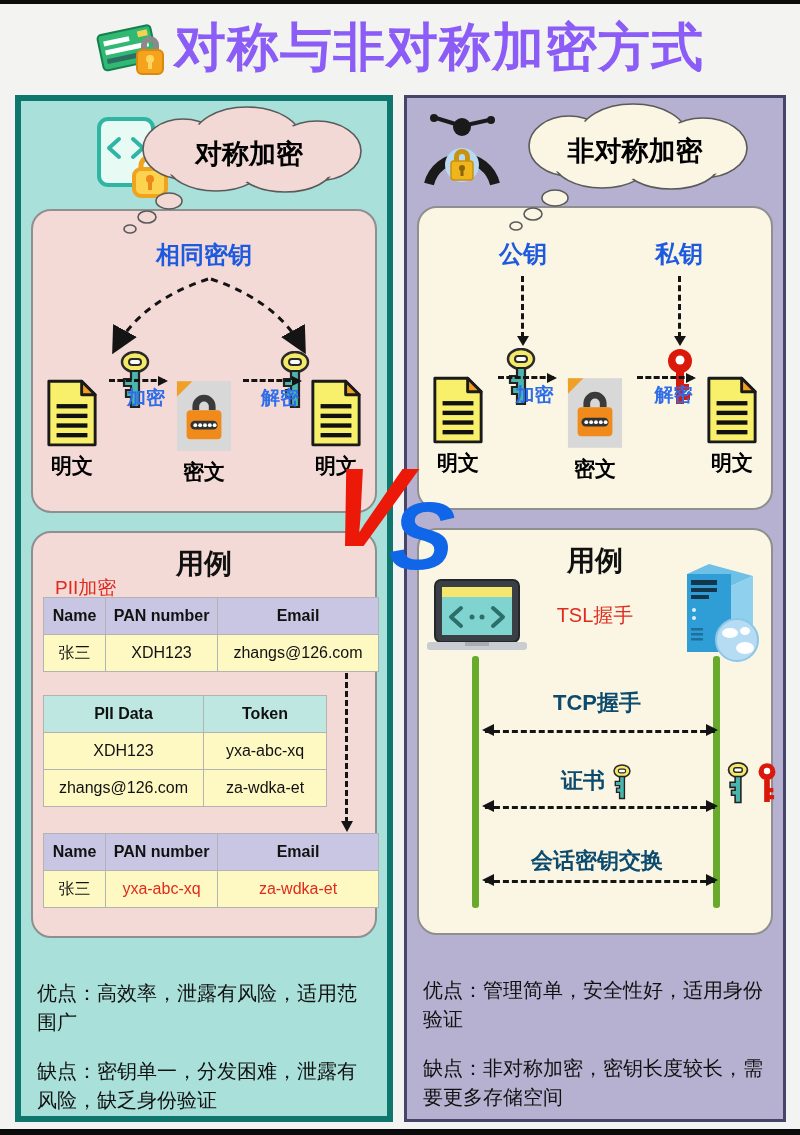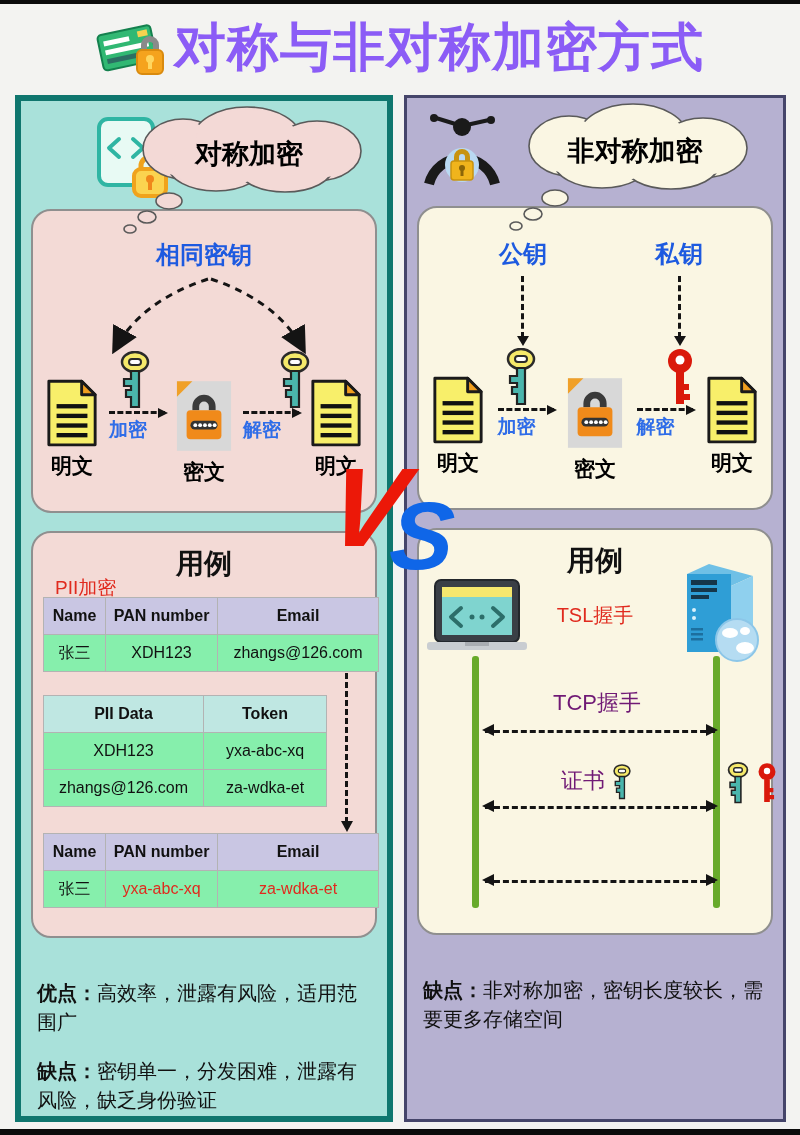--- a/index.html
+++ b/index.html
@@ -38,66 +38,66 @@
   .vdash.priv{left:259px;}
   .vdash::after{content:"";position:absolute;left:-7.5px;bottom:-8px;border-top:10px solid #141414;
                 border-left:6px solid transparent;border-right:6px solid transparent;}
   .keyspot{position:absolute;}
   .kl1{left:84px;top:140px;}
   .kl2{left:244px;top:140px;}
 
   .flow{position:absolute;left:12px;right:12px;top:168px;display:flex;justify-content:space-between;align-items:flex-start;}
   .fitem{display:flex;flex-direction:column;align-items:center;gap:5px;}
   .flabel{font-size:21px;font-weight:800;color:#000000;}
-  .fab{display:flex;flex-direction:column;align-items:flex-start;margin-top:32px;}
+  .fab{display:flex;flex-direction:column;align-items:flex-end;}
   .harrow{width:56px;height:0;border-top:3px dashed #141414;position:relative;}
   .harrow::after{content:"";position:absolute;right:-3px;top:-6.5px;border-left:10px solid #141414;
                  border-top:5px solid transparent;border-bottom:5px solid transparent;}
   .alabel{font-size:19px;font-weight:700;color:#2f6de8;margin-top:3px;}
 
   .utitle{position:absolute;top:12px;left:0;right:0;text-align:center;font-size:28px;font-weight:800;}
   .utag{position:absolute;left:22px;top:42px;font-size:19px;color:#e02a1e;}
-  table.t{border-collapse:collapse;background:#86efac;position:absolute;table-layout:fixed;}
+  table.t{border-collapse:collapse;background:#fef9c3;position:absolute;table-layout:fixed;}
   .t th,.t td{border:1px solid #b3b3b3;text-align:center;font-size:16px;padding:0;height:36px;overflow:hidden;}
   .t th{font-weight:800;color:#111;}
   .t1{left:10px;top:64px;width:336px;}
   .t1 th{background:#c9c6e3;}
   .t2{left:10px;top:162px;width:284px;}
   .t2 th{background:#bfe7e2;}
   .t3{left:10px;top:300px;width:336px;}
   .t3 th{background:#c9c6e3;}
   .red{color:#e02a1e;}
   .vdash-long{position:absolute;left:312px;top:140px;height:150px;border-left:3px dashed #141414;}
   .vdash-long::after{content:"";position:absolute;left:-7.5px;bottom:-9px;border-top:11px solid #141414;
                      border-left:6px solid transparent;border-right:6px solid transparent;}
 
   .laptop{position:absolute;left:8px;top:48px;}
   .server{position:absolute;right:6px;top:30px;}
   .tsl{position:absolute;left:0;right:0;top:72px;text-align:center;font-size:20px;color:#e02a1e;}
   .lifeline{position:absolute;top:126px;width:7px;height:252px;background:#68aa2b;border-radius:3px;}
   .ll1{left:53px;}
   .ll2{left:294px;}
-  .msg{position:absolute;left:60px;width:236px;text-align:center;font-weight:400;font-size:22px;color:#701a75;}
+  .msg{position:absolute;left:60px;width:236px;text-align:center;font-weight:700;font-size:22px;color:#0c4a6e;}
   .m1{top:158px;}
   .m2{top:234px;}
   .m3{top:316px;}
   .m2 svg{vertical-align:middle;margin-left:6px;}
   .darrow2{position:absolute;left:66px;width:230px;border-top:3.5px dashed #141414;}
   .darrow2::after{content:"";position:absolute;right:-3px;top:-9px;border-left:12px solid #141414;
                   border-top:6px solid transparent;border-bottom:6px solid transparent;}
   .darrow2::before{content:"";position:absolute;left:-3px;top:-9px;border-right:12px solid #141414;
                    border-top:6px solid transparent;border-bottom:6px solid transparent;}
   .a1{top:200px;}
   .a2{top:276px;}
   .a3{top:350px;}
   .keypair{position:absolute;left:306px;top:230px;display:flex;gap:4px;align-items:flex-start;}
 
   .notes{position:absolute;left:16px;right:12px;top:878px;font-size:20px;line-height:1.45;color:#111;}
   .notes p{margin:0 0 20px 0;}
-  .notes b{font-weight:700;}
+  .notes b{font-weight:400;}
 
   .vs{position:absolute;left:330px;top:452px;z-index:6;font-weight:900;font-style:italic;line-height:1;}
   .vs .v{font-size:112px;color:#ec1808;display:inline-block;transform:skewX(-10deg);}
   .vs .s{position:absolute;left:60px;top:36px;font-size:96px;color:#0f66e8;display:inline-block;transform:skewX(-4deg);}
 </style>
 </head>
 <body>
 
 <svg width="0" height="0" style="position:absolute">
   <defs>
@@ -476,37 +476,39 @@
 
       <div class="msg m2">
         <span>证书</span><svg width="22" height="36" viewBox="0 0 36 58">
           <ellipse cx="18" cy="11" rx="13" ry="10" fill="#f5e96a" stroke="#2a2a2a" stroke-width="2.5"></ellipse>
           <rect x="12" y="8" width="12" height="6" rx="3" fill="#fff" stroke="#2a2a2a" stroke-width="2"></rect>
           <path d="M14 20 v8 h-7 v7 h7 v4 h-5 v7 h5 v10 h8 V20 Z" fill="#4ab5ac" stroke="#222" stroke-width="2.2"></path>
         </svg>
       </div>
       <span class="darrow2 a2"></span>
 
+      <div class="msg m3">会话密钥交换</div>
       <span class="darrow2 a3"></span>
 
       <span class="keypair">
         <svg width="26" height="46" viewBox="0 0 36 58">
           <ellipse cx="18" cy="11" rx="13" ry="10" fill="#f5e96a" stroke="#2a2a2a" stroke-width="2.5"></ellipse>
           <rect x="12" y="8" width="12" height="6" rx="3" fill="#fff" stroke="#2a2a2a" stroke-width="2"></rect>
           <path d="M14 20 v8 h-7 v7 h7 v4 h-5 v7 h5 v10 h8 V20 Z" fill="#4ab5ac" stroke="#222" stroke-width="2.2"></path>
         </svg>
         <svg width="24" height="46" viewBox="0 0 34 58">
           <circle cx="17" cy="13" r="12" fill="#da190b"></circle>
           <circle cx="17" cy="12" r="4.5" fill="#fff"></circle>
           <path d="M13 24 V56 h8 v-4 h6 v-6 h-6 v-4 h5 v-6 h-5 V24 Z" fill="#da190b"></path>
         </svg>
       </span>
     </div>
 
     <div class="notes">
+      <p><b>优点：</b><span>管理简单，安全性好，适用身份验证</span></p>
       <p><b>缺点：</b><span>非对称加密，密钥长度较长，需要更多存储空间</span></p>
     </div>
   </div>
 
   <div class="vs">
     <span class="v">V</span>
     <span class="s">S</span>
   </div>
 
   <div class="bar-bottom"></div>

